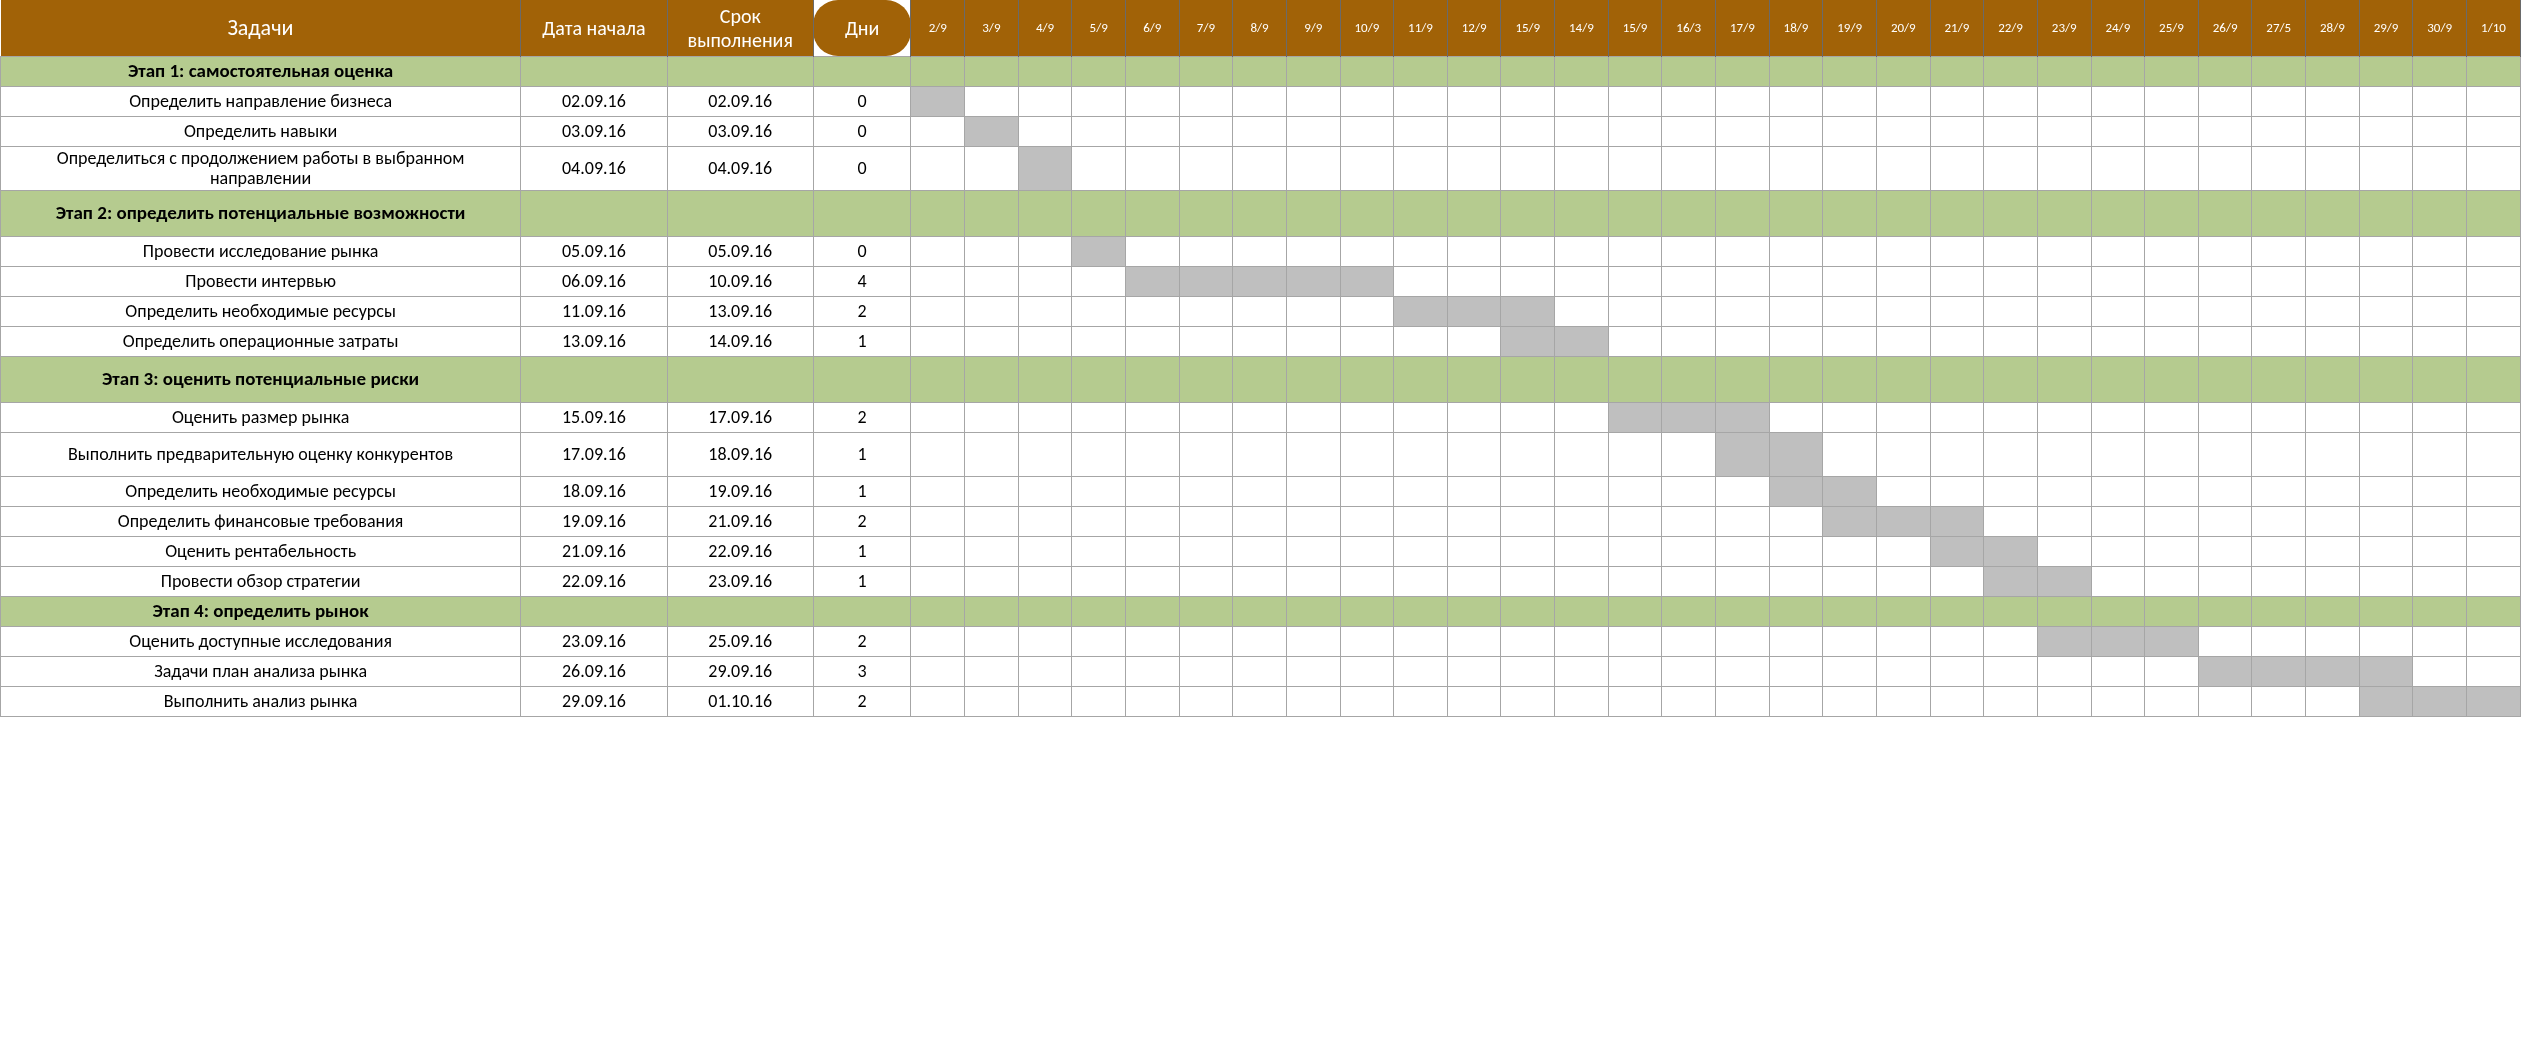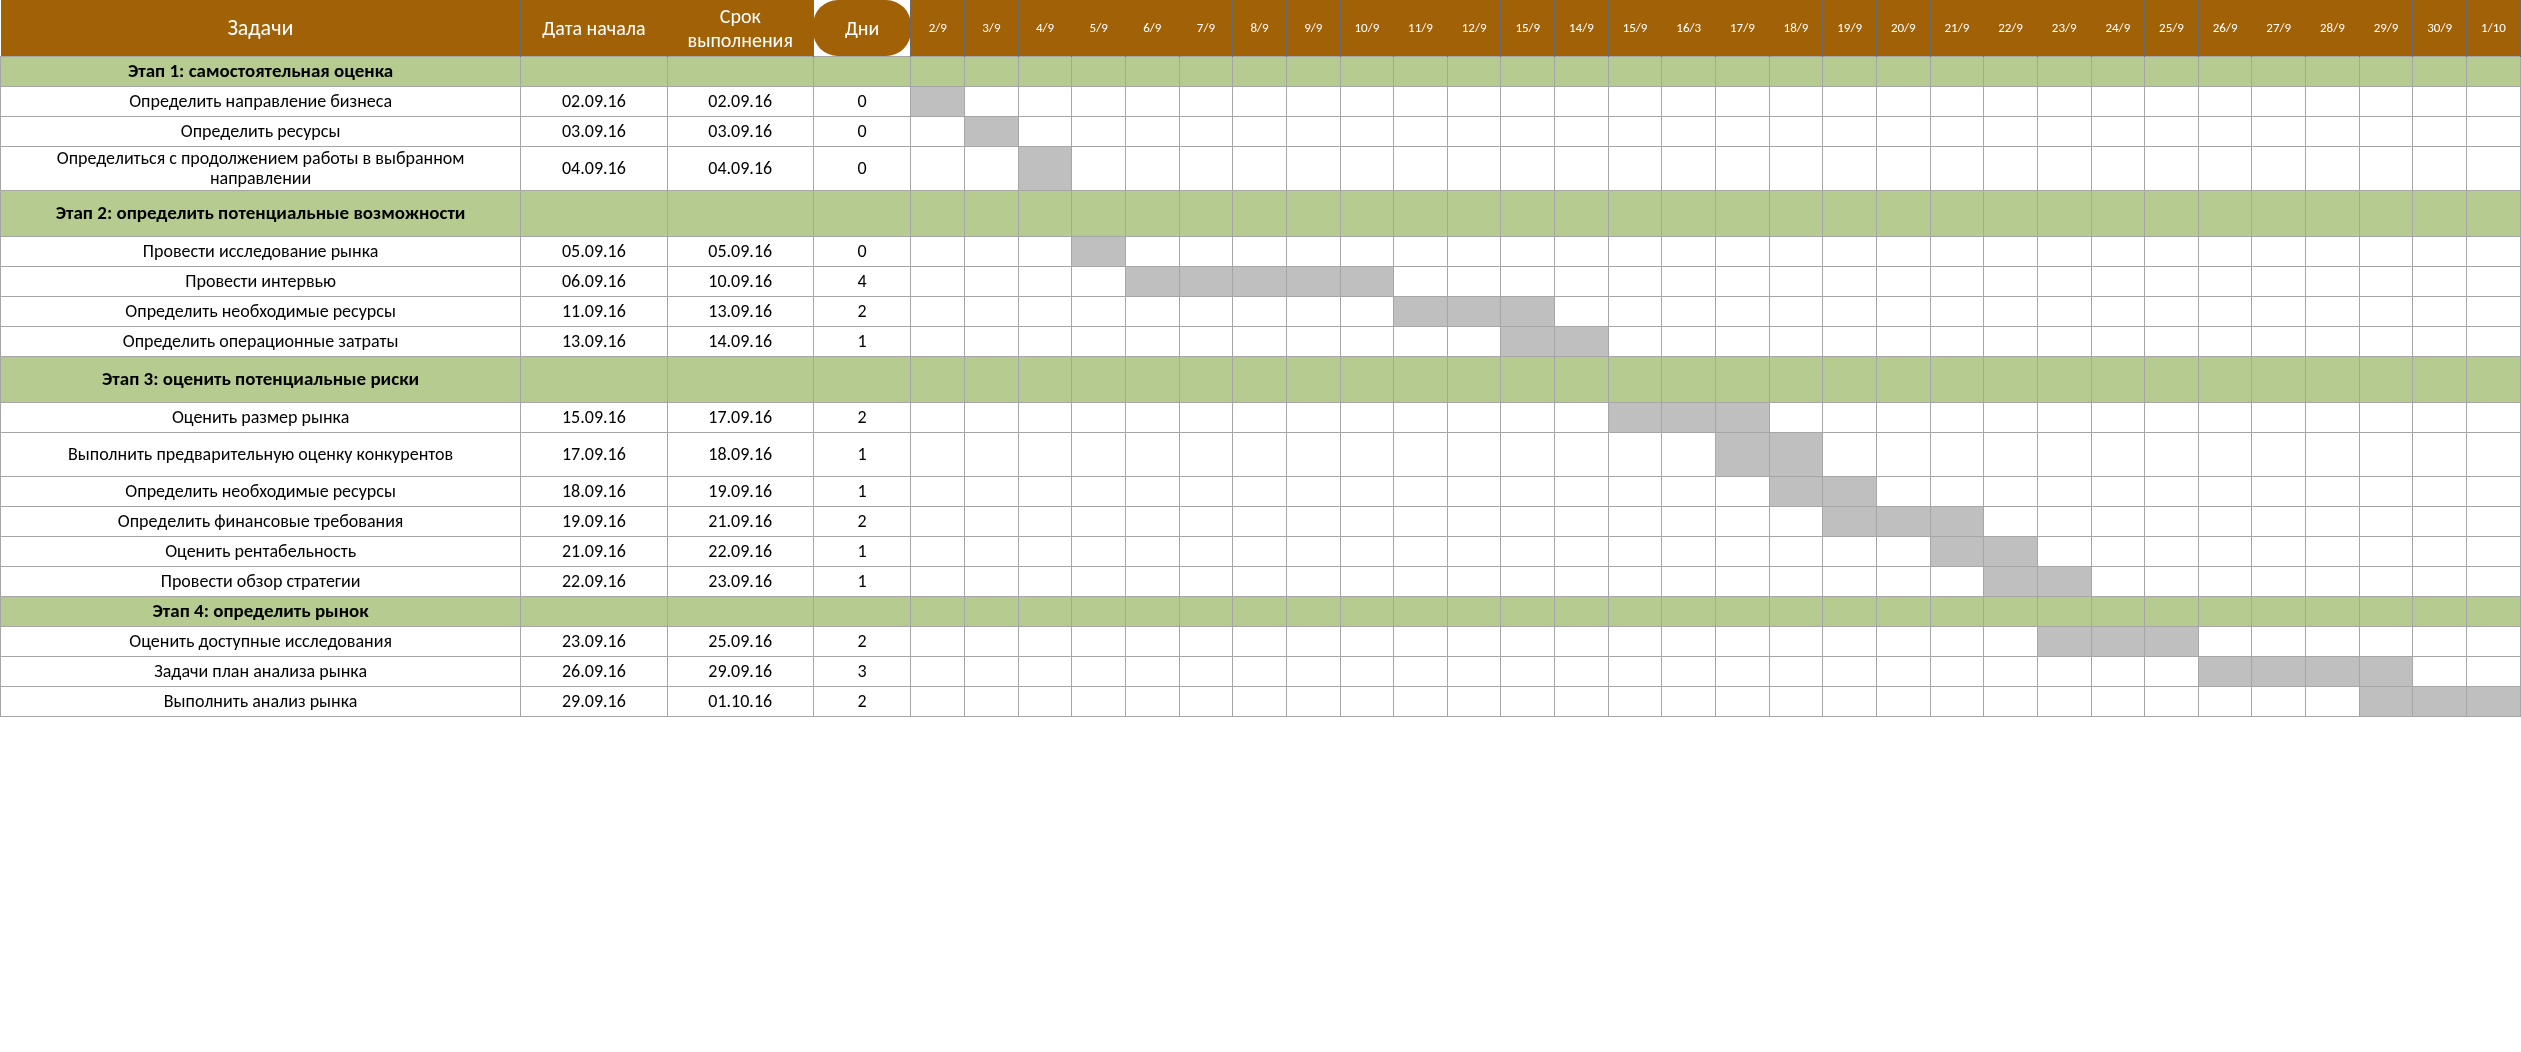--- a/index.html
+++ b/index.html
@@ -111,21 +111,21 @@
           <th class="hdr day">17/9</th>
           <th class="hdr day">18/9</th>
           <th class="hdr day">19/9</th>
           <th class="hdr day">20/9</th>
           <th class="hdr day">21/9</th>
           <th class="hdr day">22/9</th>
           <th class="hdr day">23/9</th>
           <th class="hdr day">24/9</th>
           <th class="hdr day">25/9</th>
           <th class="hdr day">26/9</th>
-          <th class="hdr day">27/9</th>
+          <th class="hdr day">27/5</th>
           <th class="hdr day">28/9</th>
           <th class="hdr day">29/9</th>
           <th class="hdr day">30/9</th>
           <th class="hdr day">1/10</th>
         </tr>
   </thead>
   <tbody id="tbody">
         <tr class="stage-row">
           <td class="cell task">Этап 1: самостоятельная оценка</td>
           <td class="cell"></td>
@@ -192,21 +192,21 @@
           <td class="cell"></td>
           <td class="cell"></td>
           <td class="cell"></td>
           <td class="cell"></td>
           <td class="cell"></td>
           <td class="cell"></td>
           <td class="cell"></td>
           <td class="cell"></td>
         </tr>
         <tr>
-          <td class="cell task">Определить ресурсы</td>
+          <td class="cell task">Определить навыки</td>
           <td class="cell">03.09.16</td>
           <td class="cell">03.09.16</td>
           <td class="cell">0</td>
           <td class="cell"></td>
           <td class="cell fill"></td>
           <td class="cell"></td>
           <td class="cell"></td>
           <td class="cell"></td>
           <td class="cell"></td>
           <td class="cell"></td>

